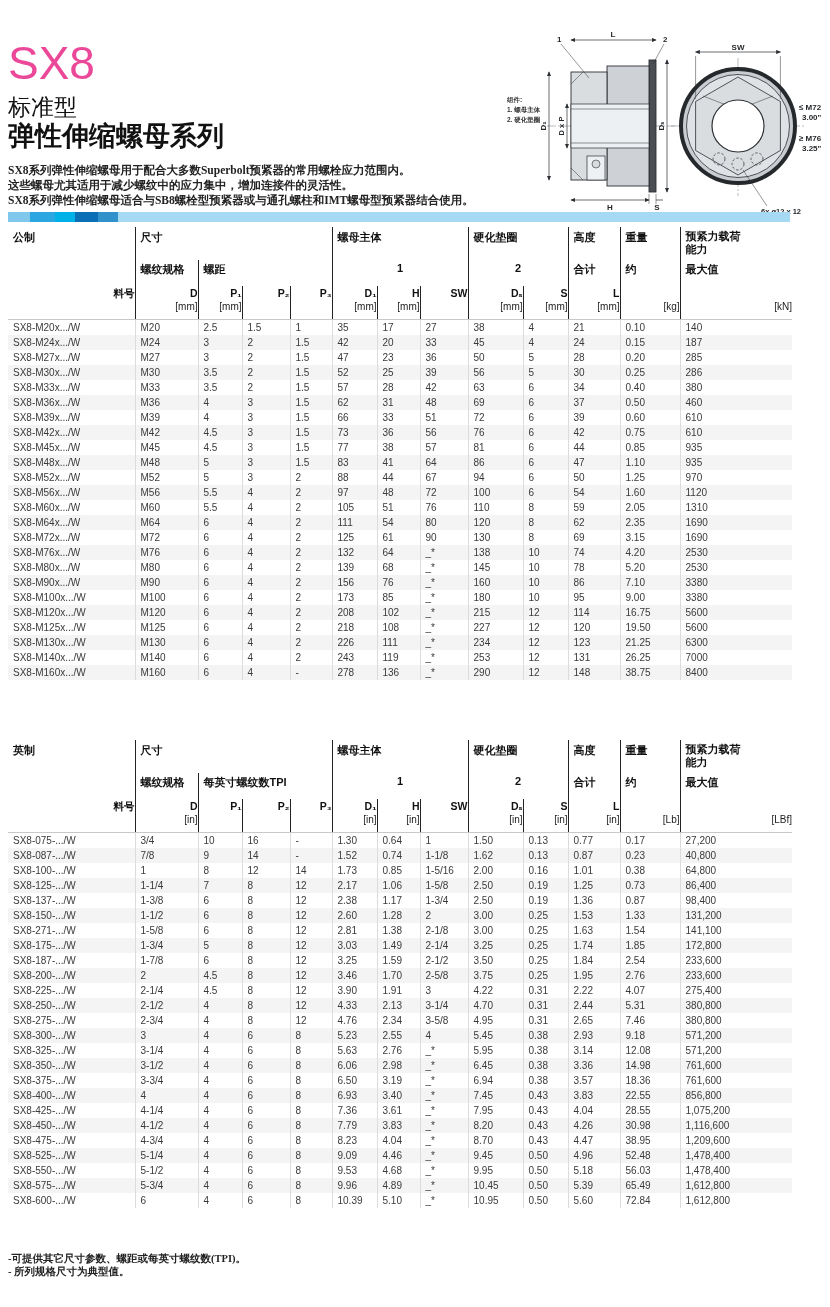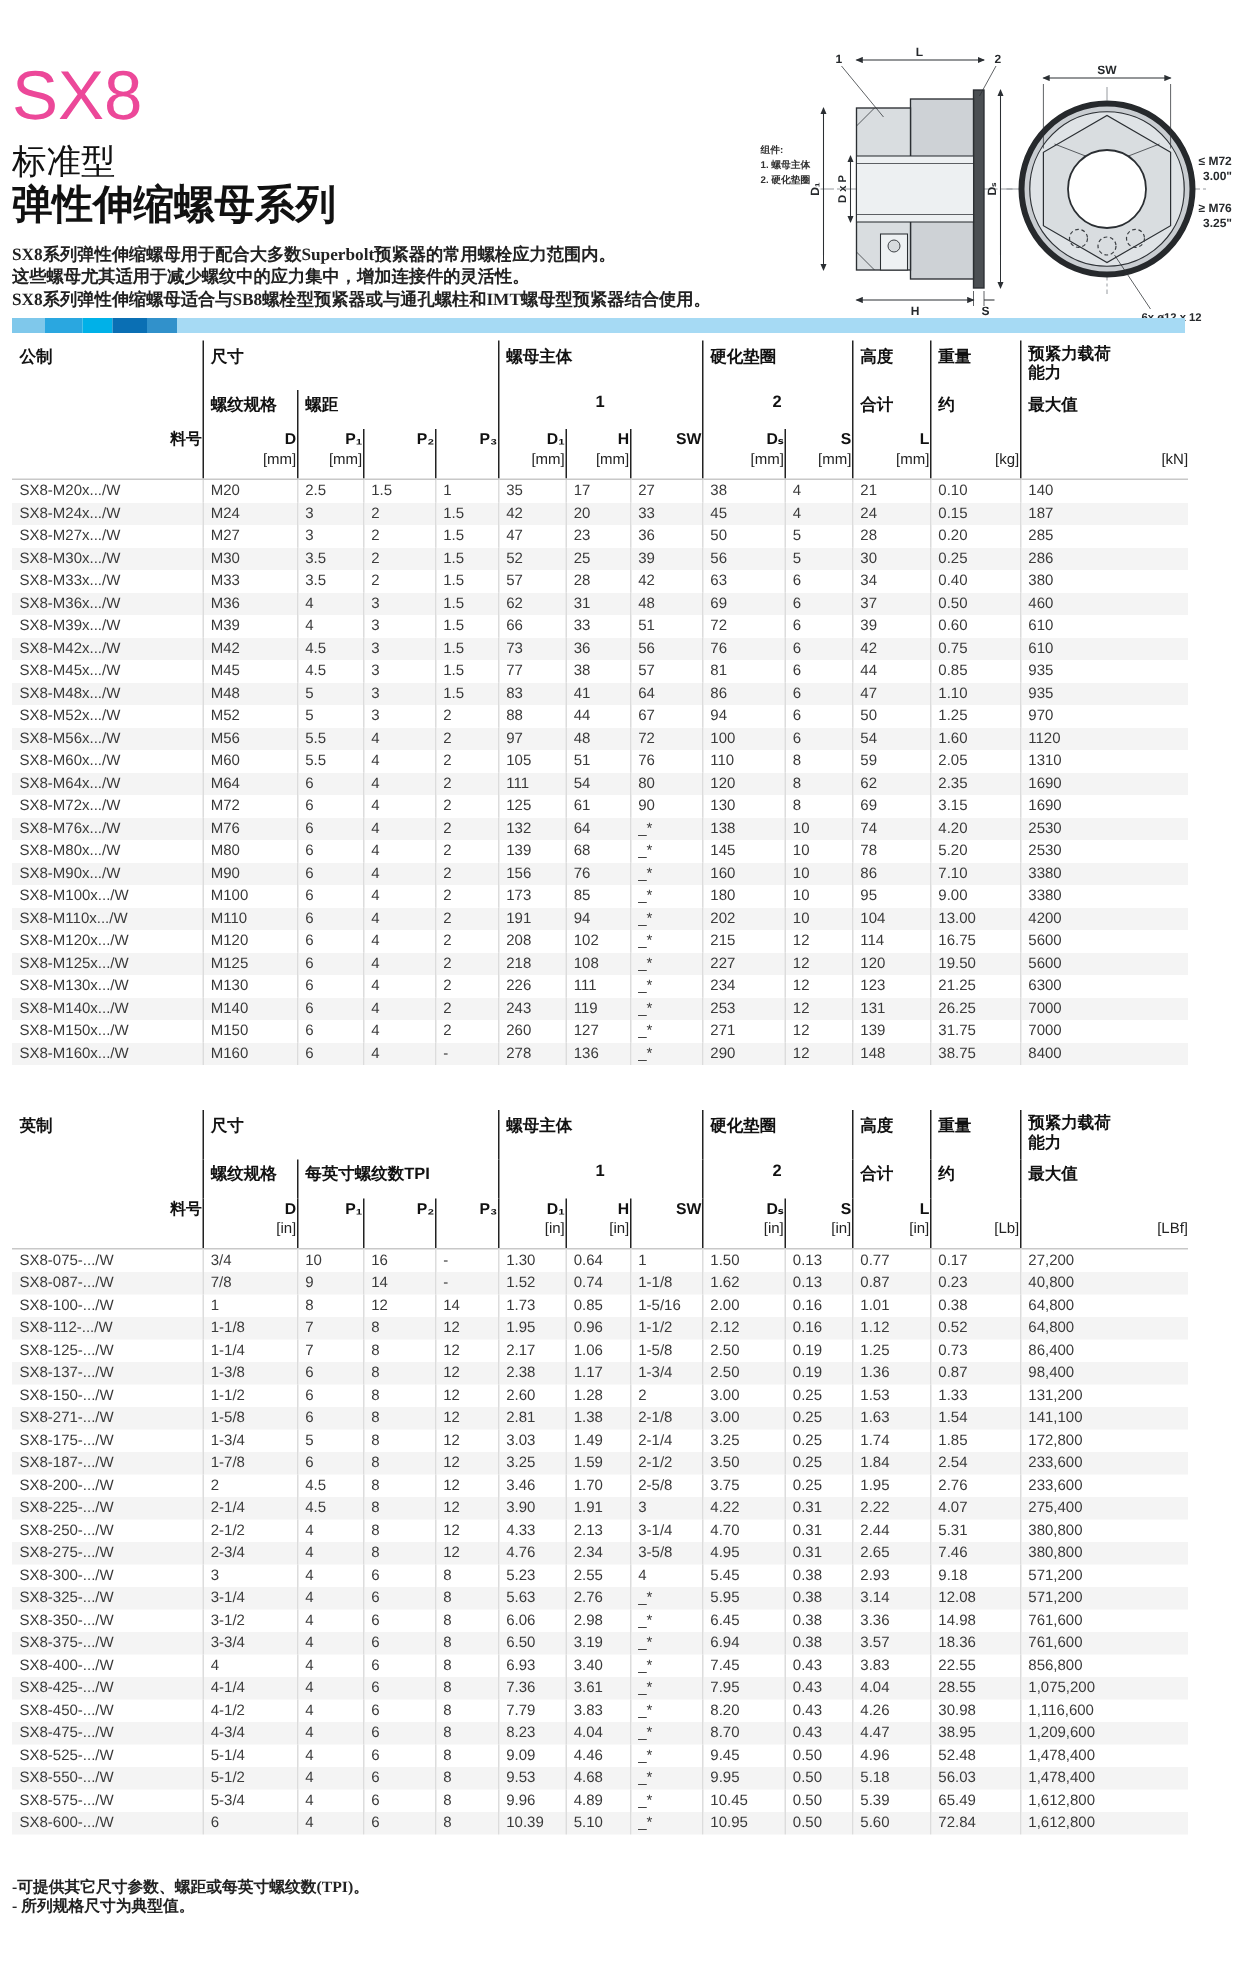--- a/index.html
+++ b/index.html
@@ -524,35 +524,20 @@
             <td>173</td>
             <td>85</td>
             <td>_*</td>
             <td>180</td>
             <td>10</td>
             <td>95</td>
             <td>9.00</td>
             <td>3380</td>
           </tr>
           <tr>
-            <td>SX8-M110x.../W</td>
-            <td>M110</td>
-            <td>6</td>
-            <td>4</td>
-            <td>2</td>
-            <td>191</td>
-            <td>94</td>
-            <td>_*</td>
-            <td>202</td>
-            <td>10</td>
-            <td>104</td>
-            <td>13.00</td>
-            <td>4200</td>
-          </tr>
-          <tr>
             <td>SX8-M120x.../W</td>
             <td>M120</td>
             <td>6</td>
             <td>4</td>
             <td>2</td>
             <td>208</td>
             <td>102</td>
             <td>_*</td>
             <td>215</td>
             <td>12</td>
@@ -596,35 +581,20 @@
             <td>6</td>
             <td>4</td>
             <td>2</td>
             <td>243</td>
             <td>119</td>
             <td>_*</td>
             <td>253</td>
             <td>12</td>
             <td>131</td>
             <td>26.25</td>
-            <td>7000</td>
-          </tr>
-          <tr>
-            <td>SX8-M150x.../W</td>
-            <td>M150</td>
-            <td>6</td>
-            <td>4</td>
-            <td>2</td>
-            <td>260</td>
-            <td>127</td>
-            <td>_*</td>
-            <td>271</td>
-            <td>12</td>
-            <td>139</td>
-            <td>31.75</td>
             <td>7000</td>
           </tr>
           <tr>
             <td>SX8-M160x.../W</td>
             <td>M160</td>
             <td>6</td>
             <td>4</td>
             <td>-</td>
             <td>278</td>
             <td>136</td>
@@ -771,35 +741,20 @@
             <td>1.73</td>
             <td>0.85</td>
             <td>1-5/16</td>
             <td>2.00</td>
             <td>0.16</td>
             <td>1.01</td>
             <td>0.38</td>
             <td>64,800</td>
           </tr>
           <tr>
-            <td>SX8-112-.../W</td>
-            <td>1-1/8</td>
-            <td>7</td>
-            <td>8</td>
-            <td>12</td>
-            <td>1.95</td>
-            <td>0.96</td>
-            <td>1-1/2</td>
-            <td>2.12</td>
-            <td>0.16</td>
-            <td>1.12</td>
-            <td>0.52</td>
-            <td>64,800</td>
-          </tr>
-          <tr>
             <td>SX8-125-.../W</td>
             <td>1-1/4</td>
             <td>7</td>
             <td>8</td>
             <td>12</td>
             <td>2.17</td>
             <td>1.06</td>
             <td>1-5/8</td>
             <td>2.50</td>
             <td>0.19</td>

